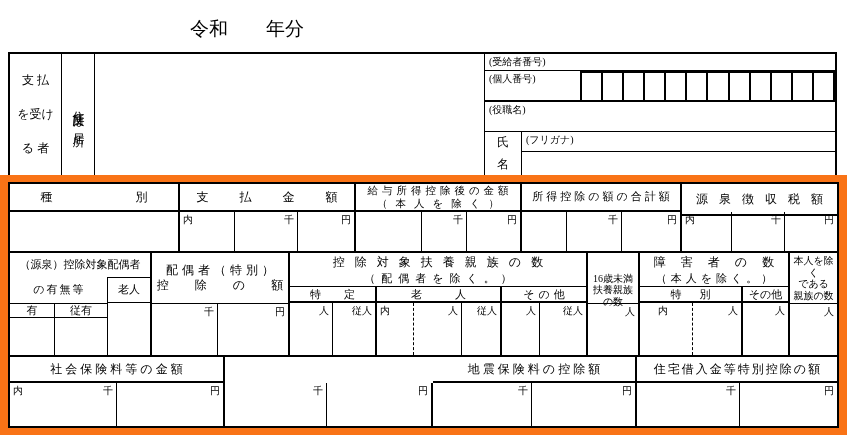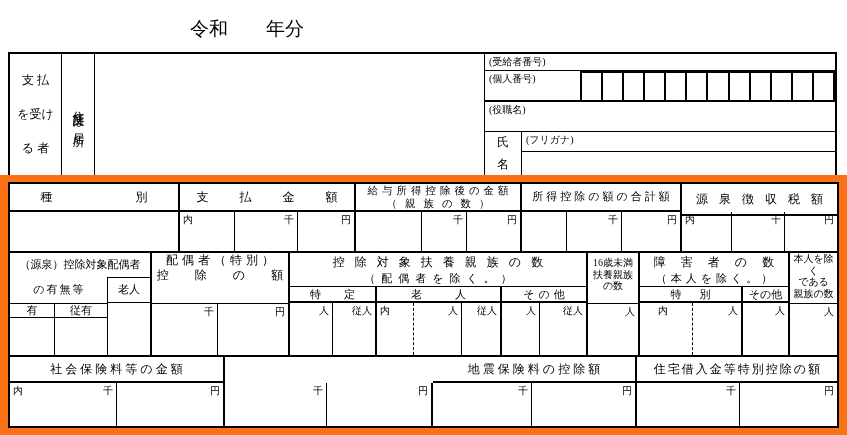--- a/index.html
+++ b/index.html
@@ -22,21 +22,21 @@
   .lsE{letter-spacing:3px;margin-right:-3px}
   .lsF{letter-spacing:11px;margin-right:-11px}
   .lsG{letter-spacing:10px;margin-right:-10px}
   .lsH{letter-spacing:6px;margin-right:-6px}
   .lsI{letter-spacing:15px;margin-right:-15px}
   .lsJ{letter-spacing:23px;margin-right:-23px}
   .lsK{letter-spacing:33px;margin-right:-33px}
   .lsL{letter-spacing:26px;margin-right:-26px}
   .lsN{letter-spacing:18px;margin-right:-18px}
   .lsO{letter-spacing:2px;margin-right:-2px}
-  .colstack{display:flex;flex-direction:column;justify-content:flex-start;align-items:center}
+  .colstack{display:flex;flex-direction:column;justify-content:center;align-items:center}
   .dash{position:absolute;border-left:1px dashed #000;width:0}
   #pnboxes{position:absolute;display:flex}
   .pn-box{flex:1;border:2px solid #000;margin-left:-2px;background:#fff;box-sizing:border-box}
   .pn-box:first-child{margin-left:0}
 </style>
 </head>
 <body>
 
 <div id="canvas">
 
@@ -95,21 +95,21 @@
     <div class="abs" style="left:8px;top:7px;width:831px;height:246px;border:2px solid #000;background:#fff">
 
       <div class="cell br2 bb2 f12" style="left:0;top:0;width:170px;height:28px">
           <span class="lsA">種別</span>
         </div>
       <div class="cell br2 bb2 f12" style="left:170px;top:0;width:176px;height:28px">
           <span class="lsB">支払金額</span>
         </div>
       <div class="cell br2 bb2 colstack f105" style="left:346px;top:0;width:166px;height:28px">
         <span class="lsC">給与所得控除後の金額</span>
-        <span class="lsD">（親族の数）</span>
+        <span class="lsD">（本人を除く）</span>
       </div>
       <div class="cell br2 bb2 f11" style="left:512px;top:0;width:160px;height:28px">
           <span class="lsE">所得控除の額の合計額</span>
         </div>
       <div class="cell bb2 f12" style="left:672px;top:0;width:155px;height:32px">
           <span class="lsF">源泉徴収税額</span>
         </div>
 
       <div class="cell br2 bb2" style="left:0;top:28px;width:170px;height:41px"></div>
       <div class="cell br1 bb2" style="left:170px;top:28px;width:55px;height:41px">
@@ -213,21 +213,21 @@
           </div>
         <div class="cell br1" style="left:212px;top:50px;width:38px;height:52px">
             <span class="mk mk-tr">人</span>
           </div>
         <div class="cell" style="left:250px;top:50px;width:46px;height:52px">
             <span class="mk mk-tr">従人</span>
           </div>
       </div>
 
       <div class="abs br2 bb2" style="left:578px;top:69px;width:52px;height:104px">
-        <div class="cell colstack f10" style="left:0;top:4px;width:50px;height:50px">
+        <div class="cell colstack f10" style="left:0;top:12px;width:50px;height:50px">
           <span>16歳未満</span>
           <span>扶養親族</span>
           <span>の数</span>
         </div>
         <div class="cell bt1" style="left:0;top:50px;width:50px;height:52px">
             <span class="mk mk-tr">人</span>
           </div>
       </div>
 
       <div class="abs br2 bb2" style="left:630px;top:69px;width:150px;height:104px">

